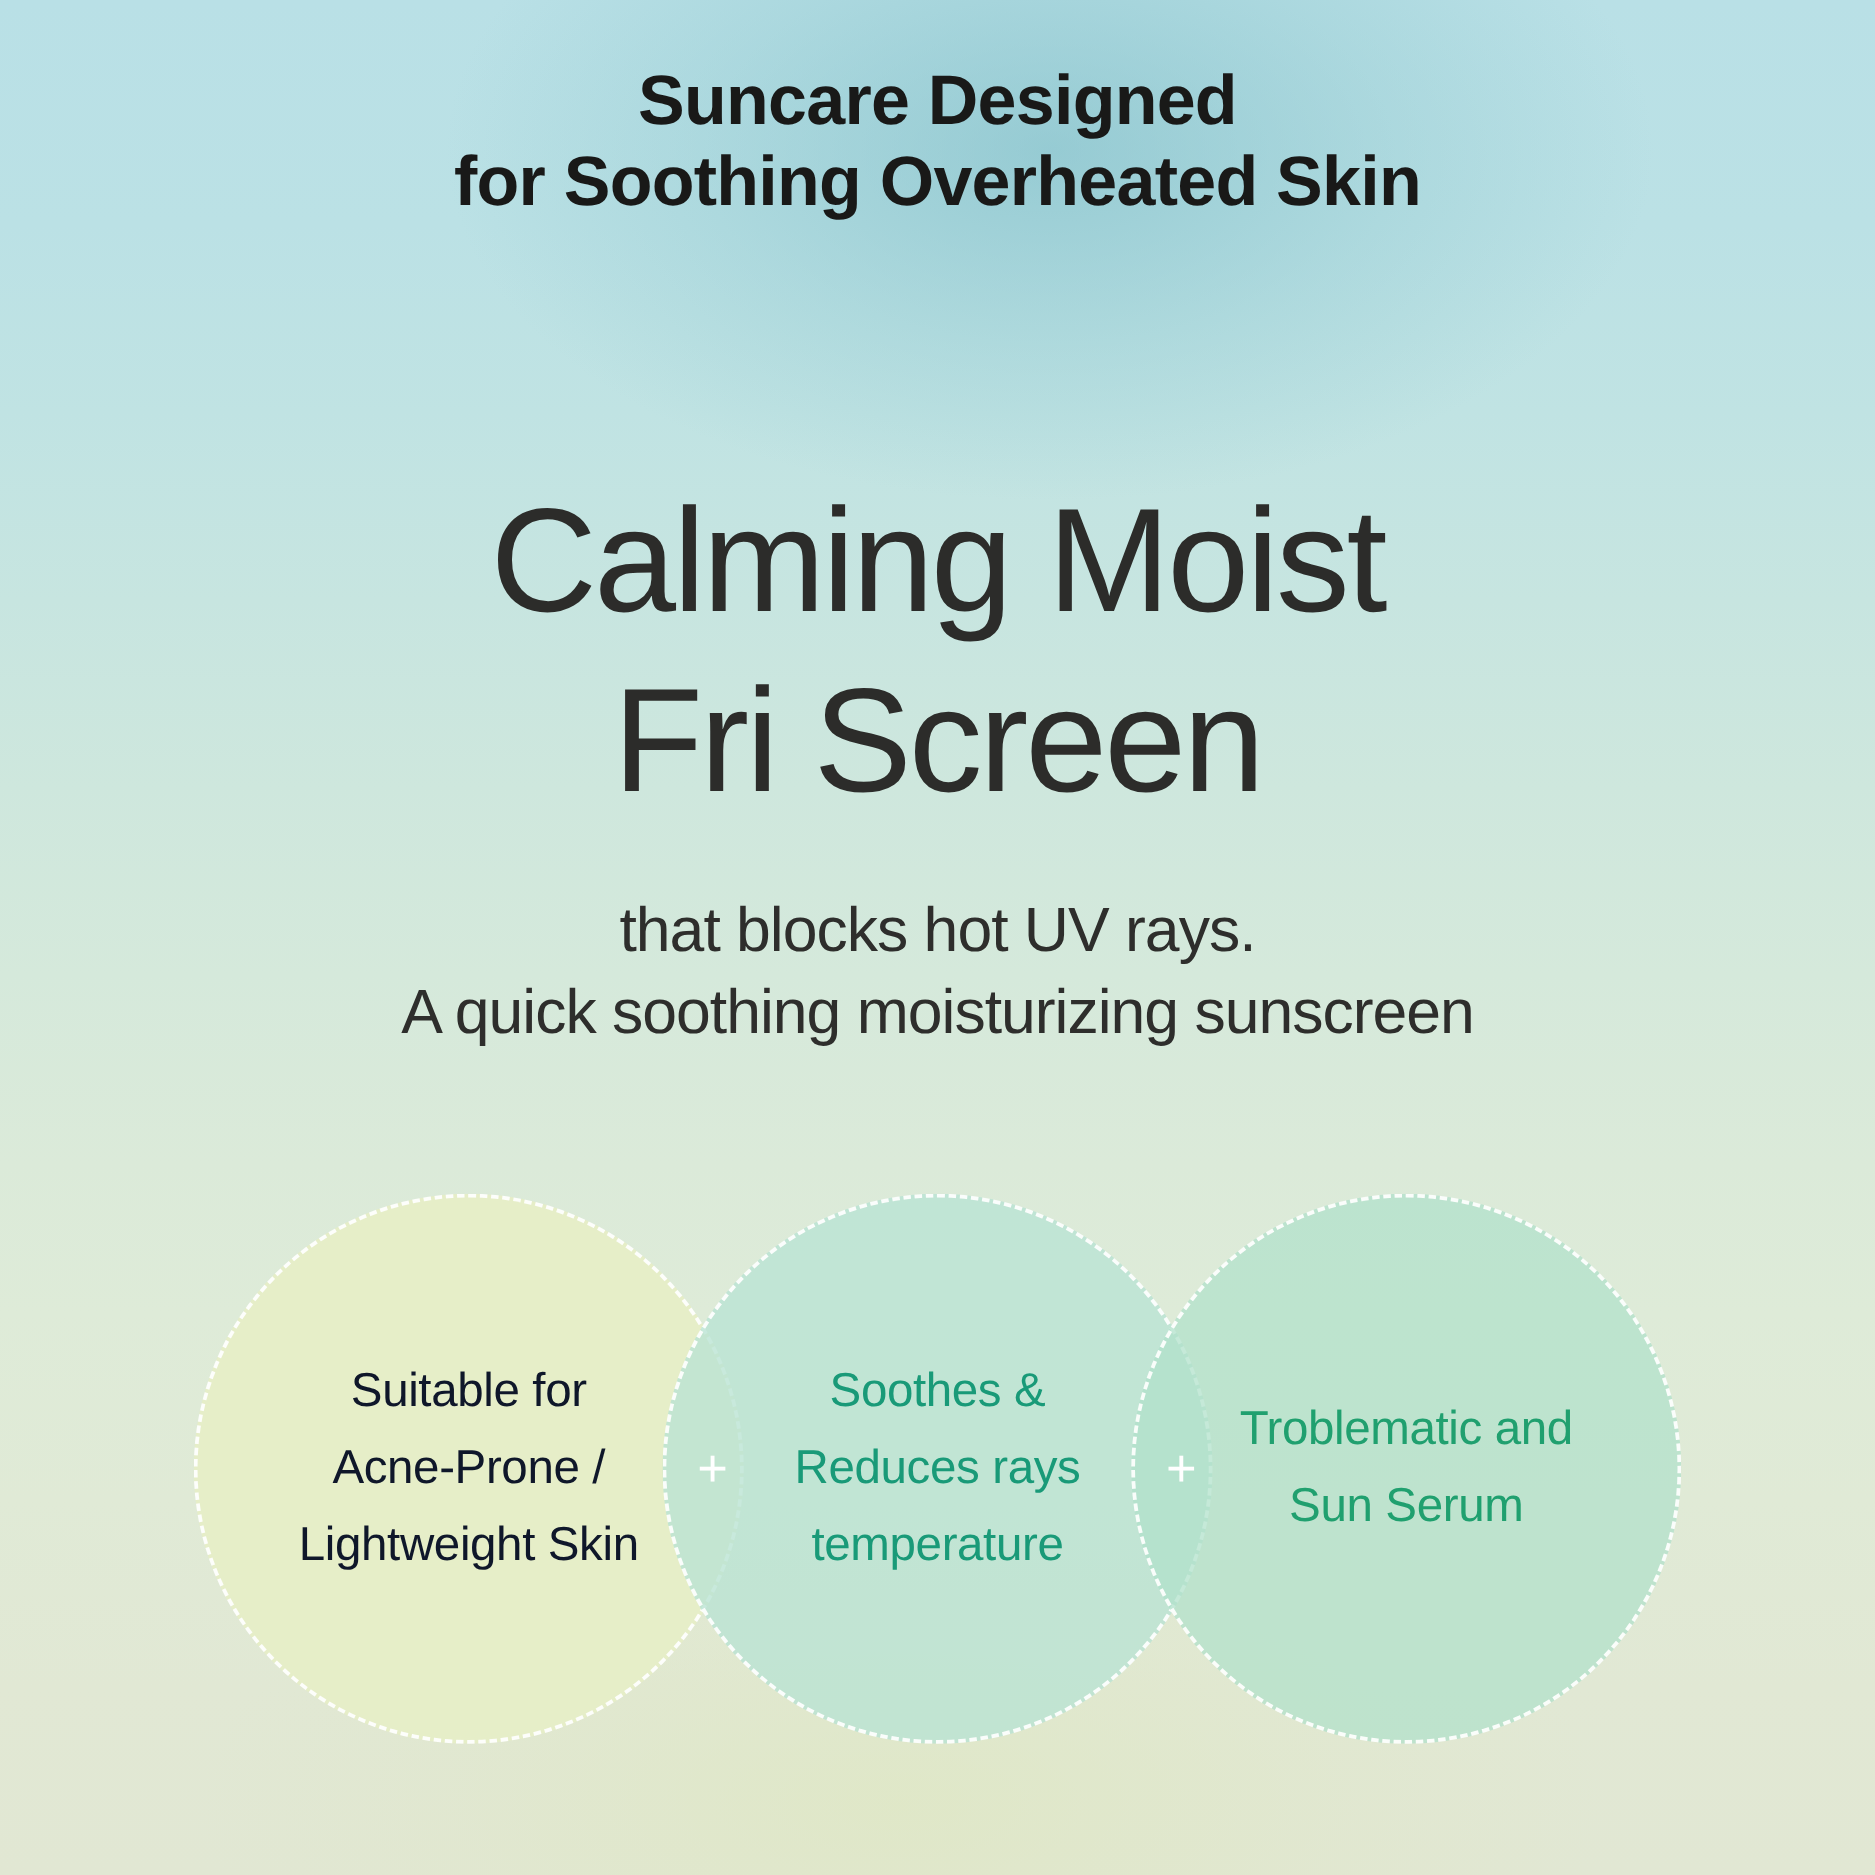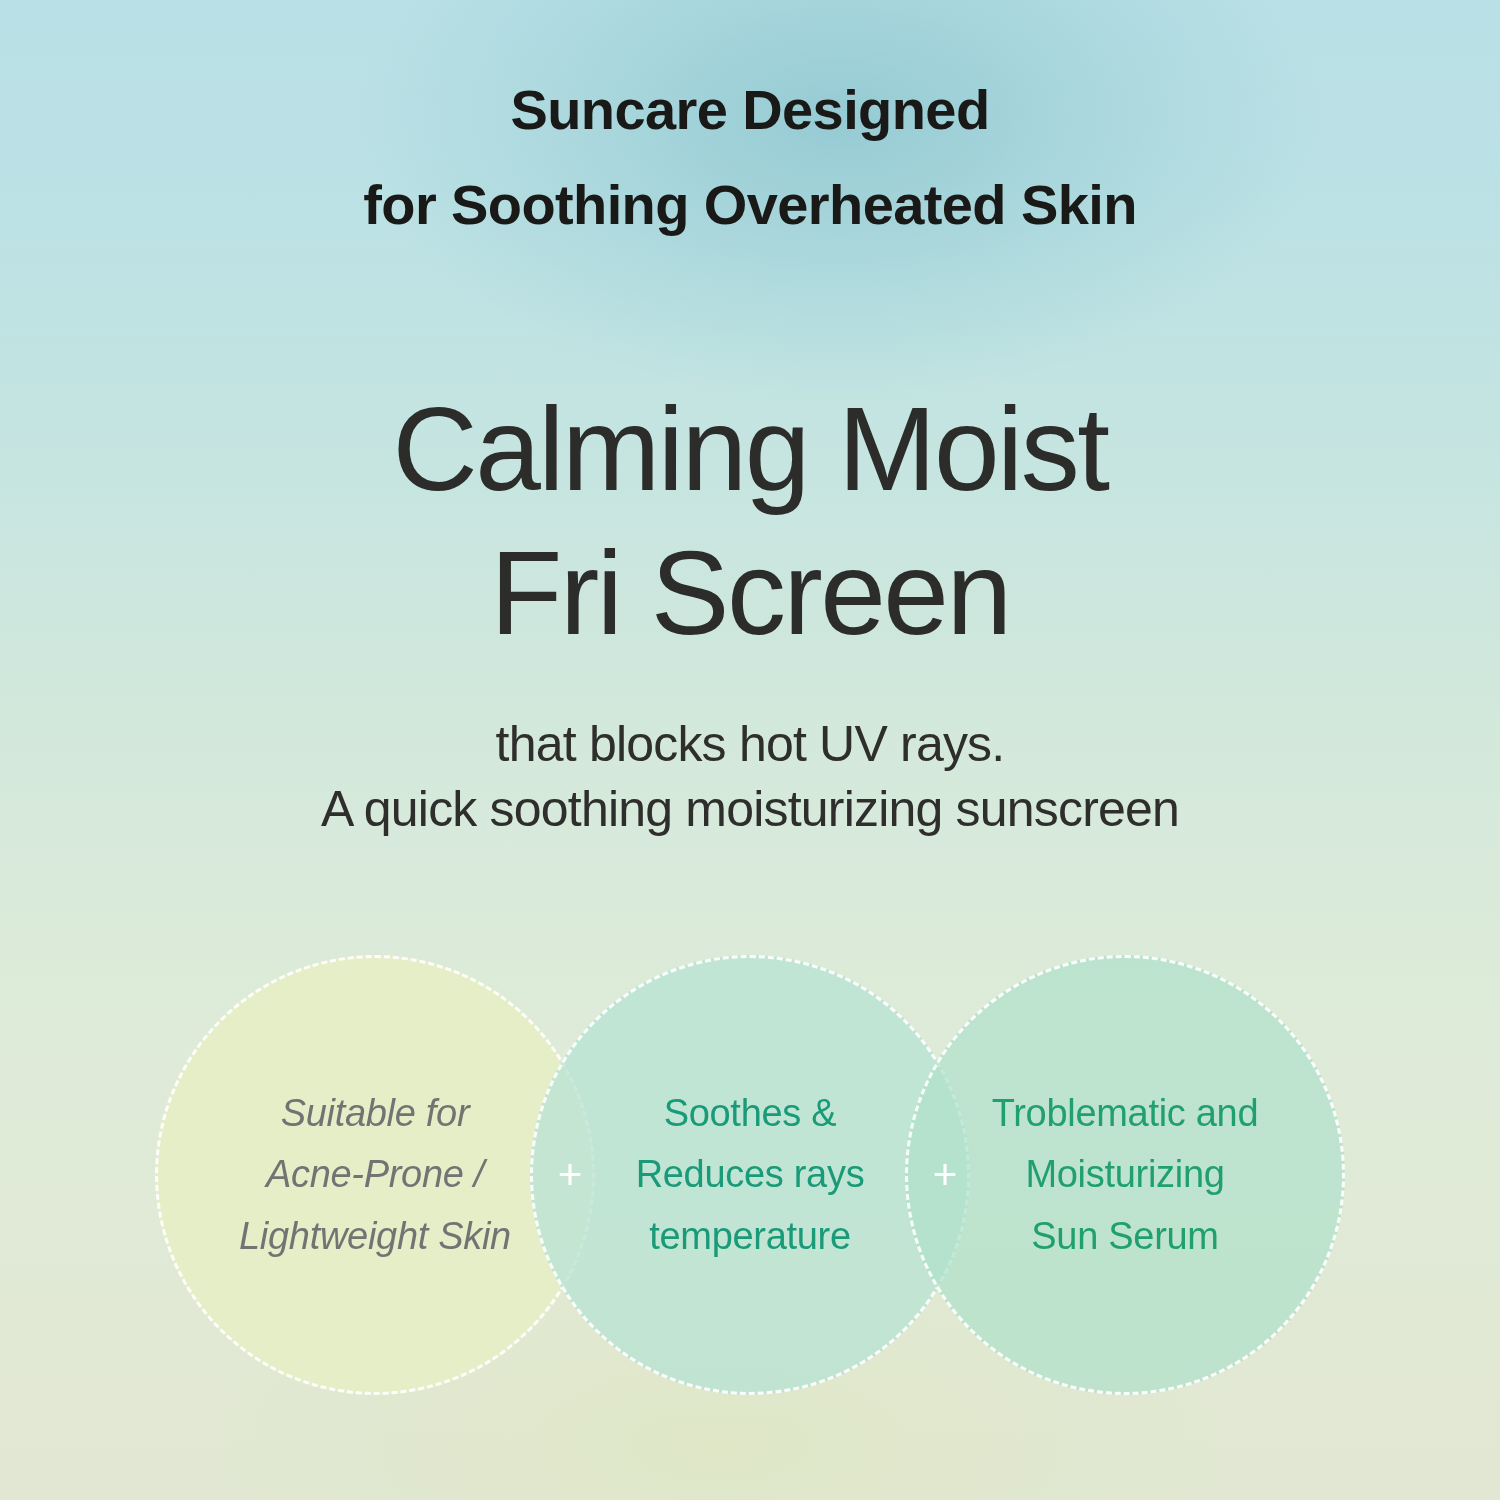--- a/index.html
+++ b/index.html
@@ -60,21 +60,21 @@
     position: absolute;
     left: 0; top: 48px;
     width: 1500px;
     text-align: center;
     color: #191918;
     font-size: 56px;
     font-weight: 700;
     line-height: 1.16;
     letter-spacing: -0.6px;
   }
-  .eyebrow .line { display: block; margin-top: 30px; }
+  .eyebrow .line { display: block; }
 
   .product-title {
     position: absolute;
     left: 0; top: 378px;
     width: 1500px;
     text-align: center;
     color: #2c2c2a;
     font-size: 118px;
     font-weight: 400;
     line-height: 1.22;
@@ -122,21 +122,21 @@
     line-height: 1.62;
     letter-spacing: -0.3px;
     padding: 0 18px;
   }
   .venn-circle .ctext .line { display: block; white-space: nowrap; }
 
   #circle-1 {
     left: 0px;
     background: #e6eec8;
   }
-  #circle-1 .ctext { color: #737373; font-style: italic; }
+  #circle-1 .ctext { color: #0f172a; }
 
   #circle-2 {
     left: 375px;
     background: rgba(184,227,212,0.78);
   }
   #circle-2 .ctext { color: #199a78; }
 
   #circle-3 {
     left: 750px;
     background: rgba(176,225,203,0.72);
@@ -196,21 +196,20 @@
       <div class="ctext">
         <span class="line">Soothes &amp;</span>
         <span class="line">Reduces rays</span>
         <span class="line">temperature</span>
       </div>
     </div>
 
     <div class="venn-circle" id="circle-3">
       <div class="ctext">
         <span class="line">Troblematic and</span>
-        <span class="line">Moisturizing</span>
         <span class="line">Sun Serum</span>
       </div>
     </div>
 
     <span class="plus" id="plus-1">+</span>
     <span class="plus" id="plus-2">+</span>
 
   </div>
 
 </div>

